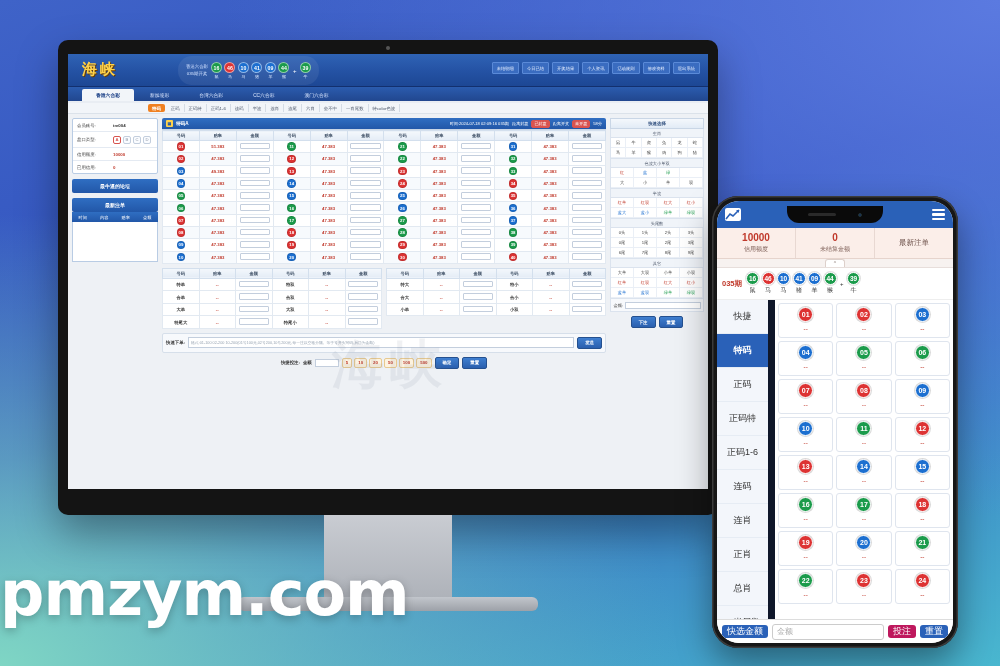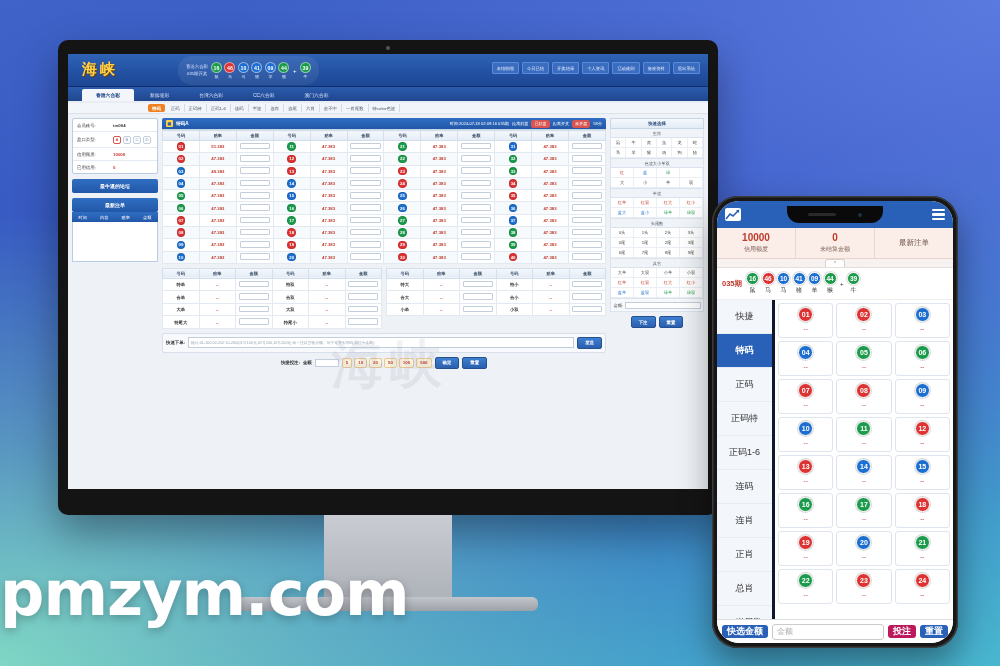--- a/index.html
+++ b/index.html
@@ -158,31 +158,31 @@
   .pballs{display:flex;align-items:center;gap:2.5px;}
   .pbw{text-align:center;}
   .pball{width:13px;height:13px;border-radius:50%;display:flex;align-items:center;justify-content:center;
     font-size:6.5px;font-weight:bold;color:#fff;border:1.2px solid #fff;box-shadow:0 0 0 1px rgba(0,0,0,.12);}
   .pz{font-size:6px;color:#333;margin-top:1px;}
   .pnext{display:flex;align-items:center;gap:4px;padding:4px 5px;border-bottom:1px solid #ddd;}
   .pnext .lb{font-size:7px;color:#c0392b;font-weight:bold;}
   .pnext .tm{font-size:7px;color:#1b9b4b;font-weight:bold;}
   .refresh{width:11px;height:11px;border-radius:50%;border:2px solid #2a61b8;position:relative;}
   .pmain{flex:1;display:flex;min-height:0;}
-  .pside{width:58px;flex:0 0 58px;background:#f3f6fb;border-right:3px solid #0f172a;}
+  .pside{width:58px;flex:0 0 58px;background:#f3f6fb;border-right:7px solid #0f172a;}
   .pitem{height:34px;display:flex;align-items:center;justify-content:center;font-size:9px;color:#333;
     border-bottom:1px solid #e6ecf4;}
   .pitem.active{background:#2a61b8;color:#fff;font-weight:bold;}
   .pgrid{flex:1;display:grid;grid-template-columns:repeat(3,1fr);gap:3px;padding:3px;align-content:start;overflow:hidden;background:#fff;}
   .pcard{border:1px solid #dfe5ee;border-radius:3px;background:#fff;text-align:center;padding:3px 0 2px;height:35px;}
   .pcard .pb{width:15px;height:15px;border-radius:50%;display:inline-flex;align-items:center;justify-content:center;
     color:#fff;font-size:7px;font-weight:bold;border:1.3px solid #fff;box-shadow:0 0 0 1px rgba(0,0,0,.15);}
   .pcard .po{font-size:6.5px;color:#c0392b;margin-top:2.5px;}
   .pfoot{height:24px;background:#fff;border-top:1px solid #ddd;display:flex;align-items:center;gap:4px;padding:0 5px;}
-  .fbtn{font-size:9px;font-weight:bold;color:#fff;border-radius:3px;padding:0 5px;white-space:nowrap;}
+  .fbtn{font-size:9px;font-weight:normal;color:#fff;border-radius:3px;padding:0 5px;white-space:nowrap;}
   .f-blue{background:#2a61b8}.f-orange{background:#be185d}
   .finput{flex:1;height:16px;border:1px solid #ccc;border-radius:3px;font-size:8px;color:#aaa;
     display:flex;align-items:center;padding-left:4px;}
 
   
   .wm{position:absolute;left:0;right:0;bottom:36px;text-align:left;font-size:62px;font-weight:bold;color:#fff;
     letter-spacing:-1px;text-shadow:0 3px 10px rgba(0,0,0,.25);font-family:"DejaVu Sans",sans-serif;}
   .tblwm{position:absolute;left:170px;top:200px;font-size:52px;color:rgba(120,130,145,.11);font-weight:bold;
     pointer-events:none;font-family:"DejaVu Sans",sans-serif;letter-spacing:6px;}
 </style>

